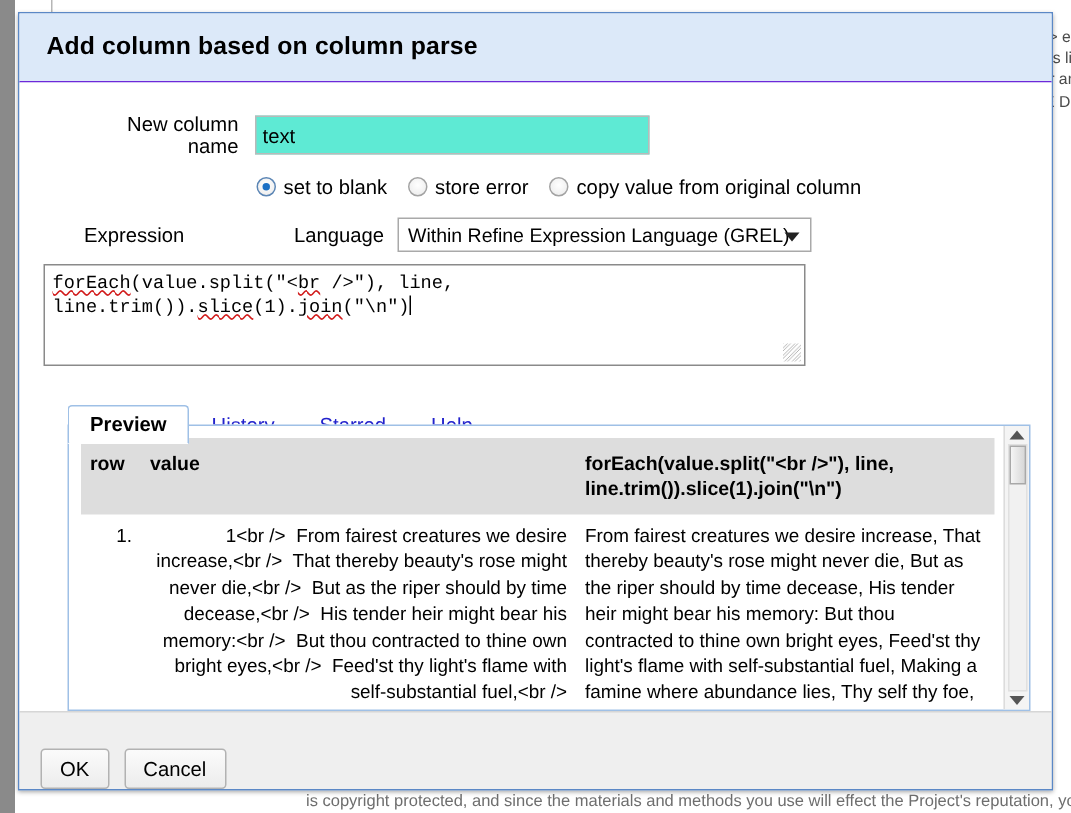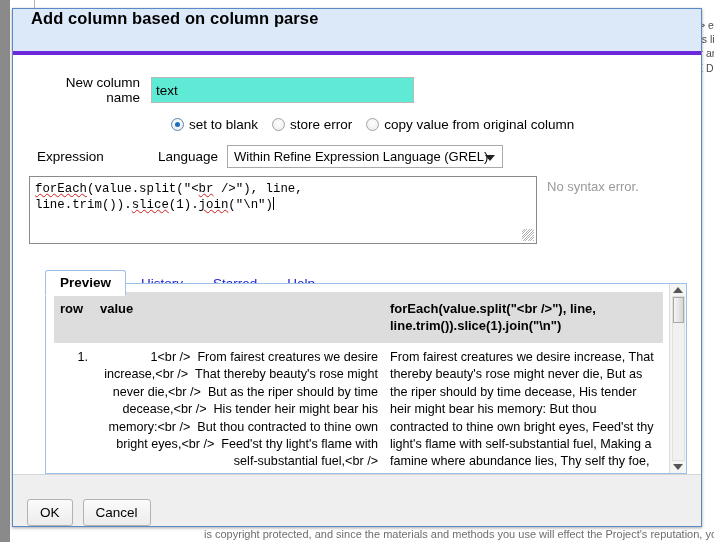--- a/index.html
+++ b/index.html
@@ -47,22 +47,22 @@
     left: 12px; top: 8px;
     width: 690px; height: 519px;
     background: #ffffff;
     border: 1px solid #5b88c6;
     box-shadow: 0 1px 3px rgba(0,0,0,.35);
     display: flex; flex-direction: column;
   }
   #dialog-titlebar {
     height: 46px; flex: 0 0 46px;
     background: #dce9f9;
-    border-bottom: 4px solid #6d28d9;
-    display: flex; align-items: flex-start;
+    border-bottom: 1px solid #6d28d9;
+    display: flex; align-items: center;
     padding: 0 18px;
   }
   #dialog-title {
     font-size: 16.5px; font-weight: bold; color: #000000;
     letter-spacing: .1px;
   }
   #dialog-body {
     flex: 1 1 auto; background: #ffffff;
     padding: 10px 16px 0 16px;
     overflow: hidden;
@@ -72,21 +72,21 @@
     flex: 0 0 52px; height: 52px;
     background: #efefef;
     border-top: 1px solid #d6d6d6;
     display: flex; align-items: flex-end;
     padding: 0 14px; gap: 10px;
   }
 
   
   .form-row { display: flex; align-items: center; }
   #row-colname { margin: 10px 0 0 0; }
-  .form-label { font-size: 13.5px; color: #000; }
+  .form-label { font-size: 13.5px; color: #000; margin-left: 19px; }
   #label-newcol { width: 122px; text-align: right; padding-right: 11px; }
   #input-newcol {
     width: 263px; height: 24px;
     border: 1px solid #b9b9b9;
     font-family: "Liberation Sans", sans-serif;
     font-size: 13.5px; color: #000;
     padding: 12px 4px; background: #5eead4; outline: none;
   }
 
   
@@ -318,21 +318,20 @@
       <div class="form-label" id="label-language">Language</div>
       <div id="select-language">
         <span>Within Refine Expression Language (GREL)</span>
         <span class="caret"></span>
       </div>
     </div>
 
     <div id="row-editor">
       <div id="expression-area"><span id="expression-text"><span class="sq">forEach</span><span>(value.split("&lt;</span><span class="sq">br</span><span> /&gt;"), line,</span>
 <span>line.trim()).</span><span class="sq">slice</span><span>(1).</span><span class="sq">join</span><span>("\n")</span><span id="caret-bar"></span></span><span id="resize-grip"></span></div>
-      <div id="syntax-msg">No syntax error.</div>
     </div>
 
     <div id="tabs-wrap">
       <div id="tabs">
         <div class="tab active">Preview</div>
         <div class="tab">History</div>
         <div class="tab">Starred</div>
         <div class="tab">Help</div>
       </div>
     </div>

